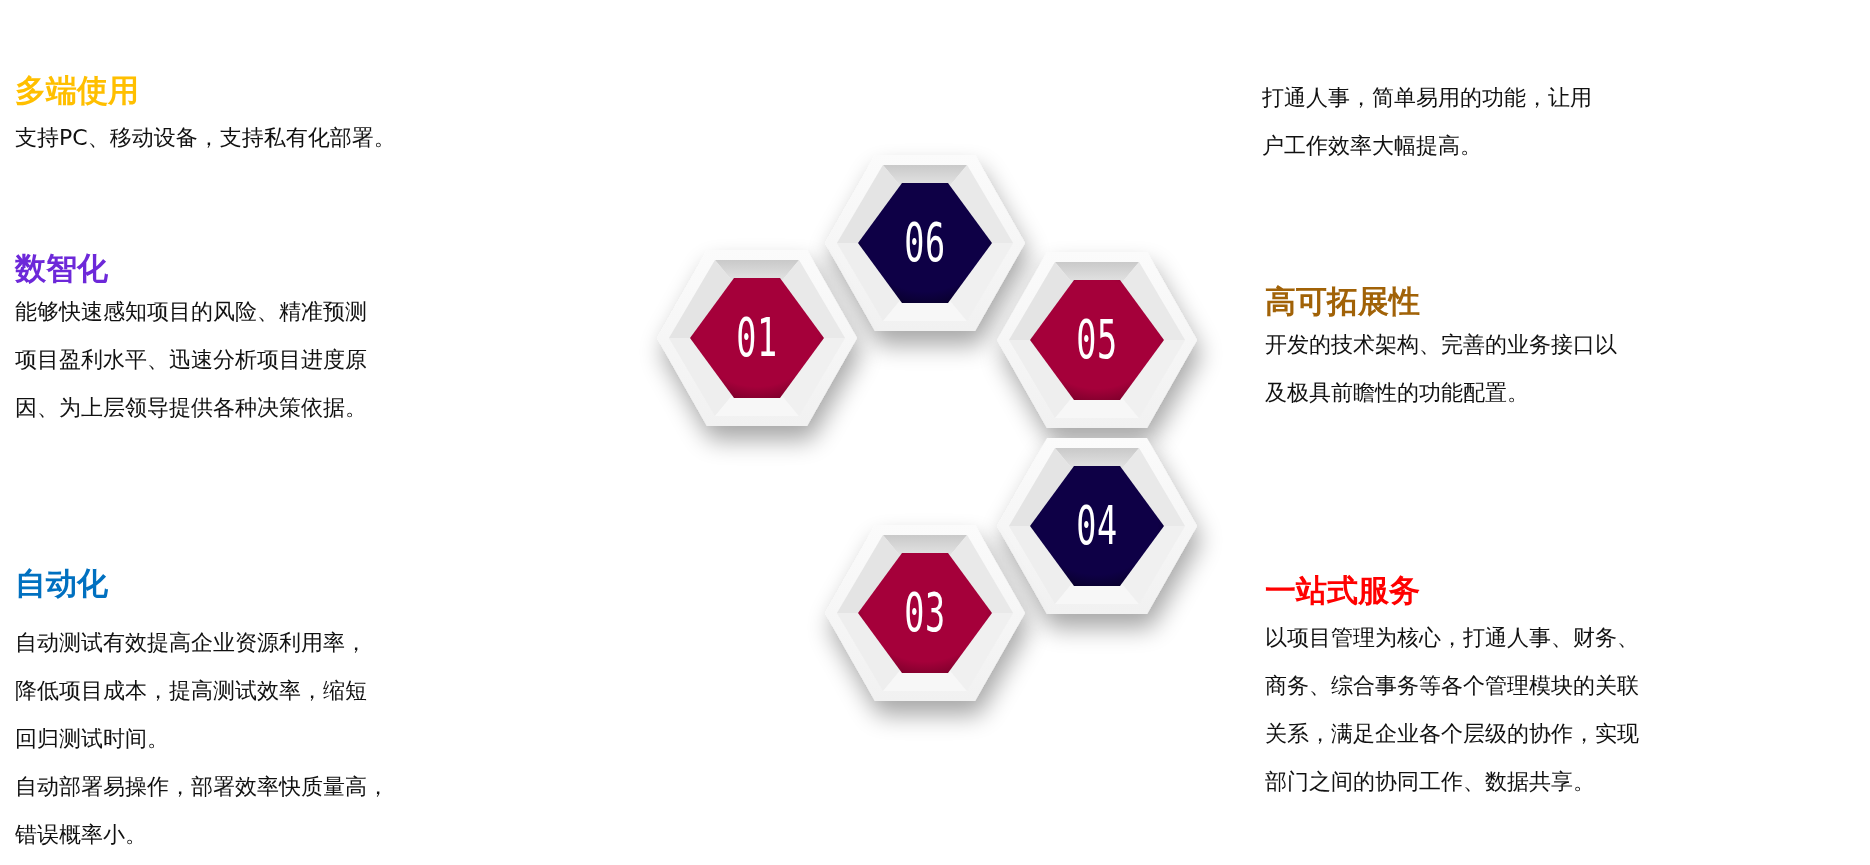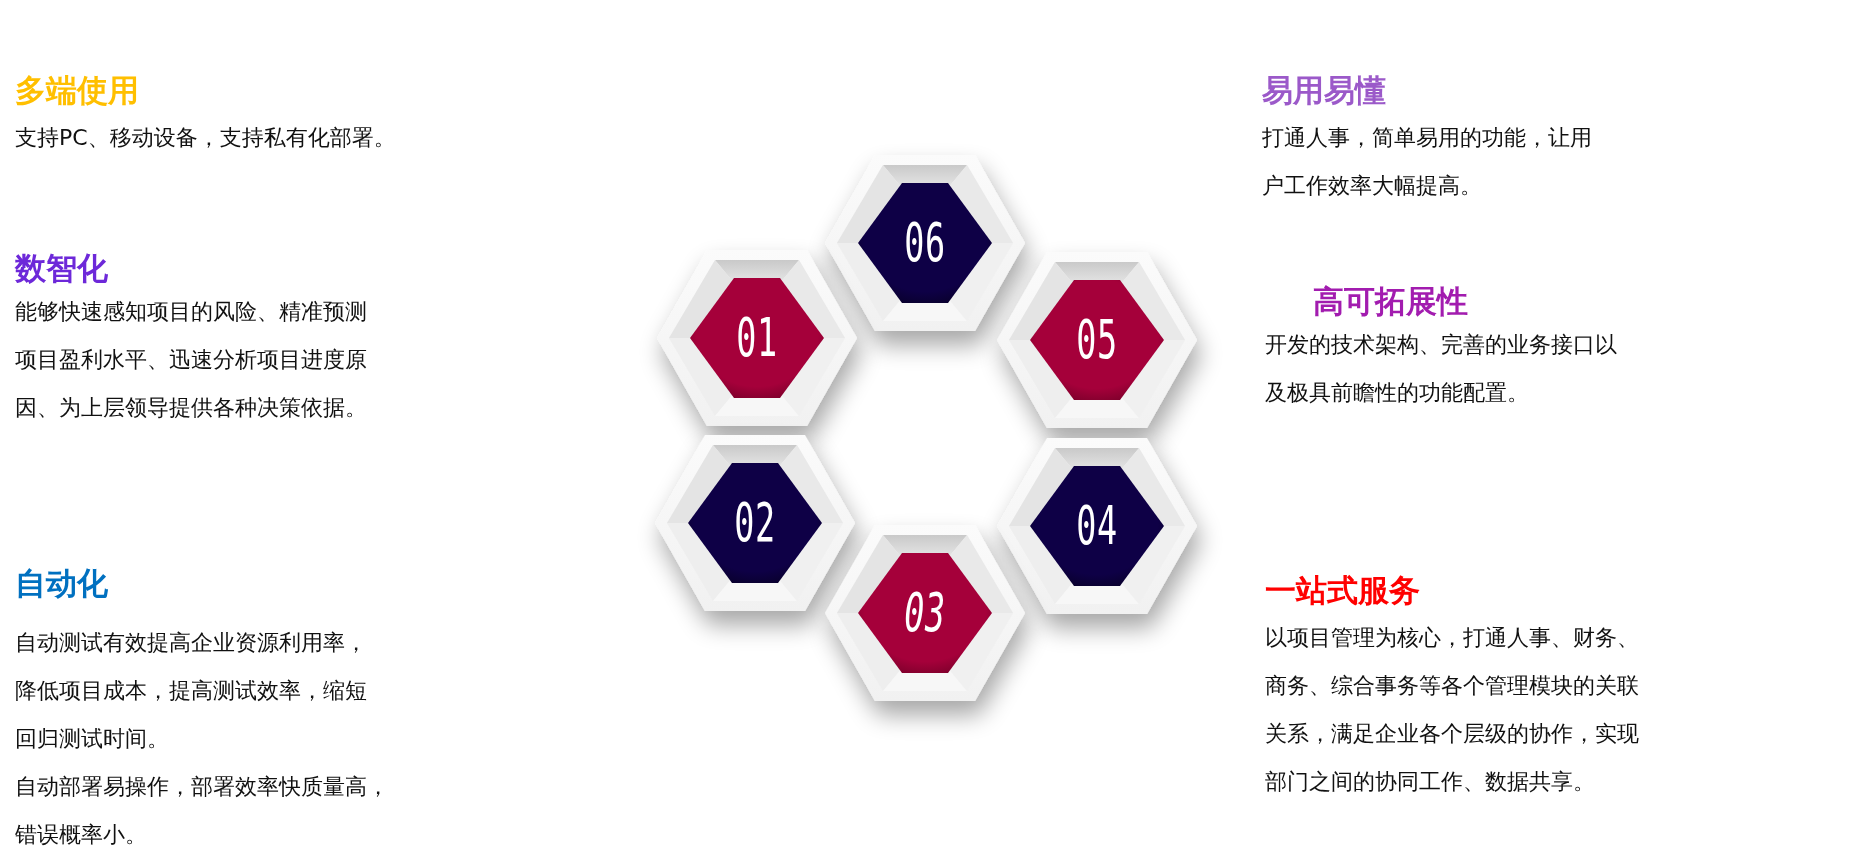--- a/index.html
+++ b/index.html
@@ -73,27 +73,26 @@
 <div class="block" style="left:15px; top:563px; width:600px;">
   <div class="heading" style="color:#0070c0;">自动化</div>
   <div class="body-text" style="margin-top:16px;">自动测试有效提高企业资源利用率，
 降低项目成本，提高测试效率，缩短
 回归测试时间。
 自动部署易操作，部署效率快质量高，
 错误概率小。</div>
 </div>
 
 <div class="block" style="left:1262px; top:70px; width:600px;">
-  <div class="heading" style="color:#9b59c9;">易用易懂</div>
   <div class="body-text" style="margin-top:4px;">打通人事，简单易用的功能，让用
 户工作效率大幅提高。</div>
 </div>
 
 <div class="block" style="left:1265px; top:281px; width:600px;">
-  <div class="heading" style="color:#a21caf;margin-left:48px;">高可拓展性</div>
+  <div class="heading" style="color:#a16207;">高可拓展性</div>
   <div class="body-text" style="">开发的技术架构、完善的业务接口以
 及极具前瞻性的功能配置。</div>
 </div>
 
 <div class="block" style="left:1265px; top:570px; width:605px;">
   <div class="heading" style="color:#ff0000;">一站式服务</div>
   <div class="body-text" style="margin-top:4px;">以项目管理为核心，打通人事、财务、
 商务、综合事务等各个管理模块的关联
 关系，满足企业各个层级的协作，实现
 部门之间的协同工作、数据共享。</div>
@@ -171,51 +170,37 @@
       <polygon points="12,88 58,10 77,33 33,88" fill="#e4e4e4"></polygon>
       <polygon points="142,10 188,88 167,88 123,33" fill="#e9e9e9"></polygon>
       <polygon points="33,88 77,143 58,166 12,88" fill="#eeeeee"></polygon>
       <polygon points="77,143 123,143 142,166 58,166" fill="#f7f7f7"></polygon>
       <polygon points="167,88 188,88 142,166 123,143" fill="#f0f0f0"></polygon>
       <polygon points="33,88 77,28 123,28 167,88 123,148 77,148" fill="url(#innerShadeC)"></polygon>
     </svg>
     <div class="hex-num">05</div>
   </div>
 
-  <div class="hex-wrap" style="left:655px; top:435px;">
+
+  <div class="hex-wrap" style="left:997px; top:438px;">
     <svg width="200" height="176" viewBox="0 0 200 176">
       <polygon points="0,88 50,0 150,0 200,88 150,176 50,176" fill="url(#frameGrad)" filter="url(#hexShadow)"></polygon>
       <polygon points="12,88 58,10 142,10 188,88 142,166 58,166" fill="#f3f3f3"></polygon>
       <polygon points="58,10 142,10 123,33 77,33" fill="url(#bevelTop)"></polygon>
       <polygon points="12,88 58,10 77,33 33,88" fill="#e4e4e4"></polygon>
       <polygon points="142,10 188,88 167,88 123,33" fill="#e9e9e9"></polygon>
       <polygon points="33,88 77,143 58,166 12,88" fill="#eeeeee"></polygon>
       <polygon points="77,143 123,143 142,166 58,166" fill="#f7f7f7"></polygon>
       <polygon points="167,88 188,88 142,166 123,143" fill="#f0f0f0"></polygon>
       <polygon points="33,88 77,28 123,28 167,88 123,148 77,148" fill="url(#innerShadeN)"></polygon>
     </svg>
-    <div class="hex-num">02</div>
-  </div>
-
-  <div class="hex-wrap" style="left:997px; top:438px;">
-    <svg width="200" height="176" viewBox="0 0 200 176">
-      <polygon points="0,88 50,0 150,0 200,88 150,176 50,176" fill="url(#frameGrad)" filter="url(#hexShadow)"></polygon>
-      <polygon points="12,88 58,10 142,10 188,88 142,166 58,166" fill="#f3f3f3"></polygon>
-      <polygon points="58,10 142,10 123,33 77,33" fill="url(#bevelTop)"></polygon>
-      <polygon points="12,88 58,10 77,33 33,88" fill="#e4e4e4"></polygon>
-      <polygon points="142,10 188,88 167,88 123,33" fill="#e9e9e9"></polygon>
-      <polygon points="33,88 77,143 58,166 12,88" fill="#eeeeee"></polygon>
-      <polygon points="77,143 123,143 142,166 58,166" fill="#f7f7f7"></polygon>
-      <polygon points="167,88 188,88 142,166 123,143" fill="#f0f0f0"></polygon>
-      <polygon points="33,88 77,28 123,28 167,88 123,148 77,148" fill="url(#innerShadeN)"></polygon>
-    </svg>
     <div class="hex-num">04</div>
   </div>
 
-  <div class="hex-wrap" style="left:825px; top:525px;font-style:italic;">
+  <div class="hex-wrap" style="left:825px; top:525px;">
     <svg width="200" height="176" viewBox="0 0 200 176">
       <polygon points="0,88 50,0 150,0 200,88 150,176 50,176" fill="url(#frameGrad)" filter="url(#hexShadow)"></polygon>
       <polygon points="12,88 58,10 142,10 188,88 142,166 58,166" fill="#f3f3f3"></polygon>
       <polygon points="58,10 142,10 123,33 77,33" fill="url(#bevelTop)"></polygon>
       <polygon points="12,88 58,10 77,33 33,88" fill="#e4e4e4"></polygon>
       <polygon points="142,10 188,88 167,88 123,33" fill="#e9e9e9"></polygon>
       <polygon points="33,88 77,143 58,166 12,88" fill="#eeeeee"></polygon>
       <polygon points="77,143 123,143 142,166 58,166" fill="#f7f7f7"></polygon>
       <polygon points="167,88 188,88 142,166 123,143" fill="#f0f0f0"></polygon>
       <polygon points="33,88 77,28 123,28 167,88 123,148 77,148" fill="url(#innerShadeC)"></polygon>

